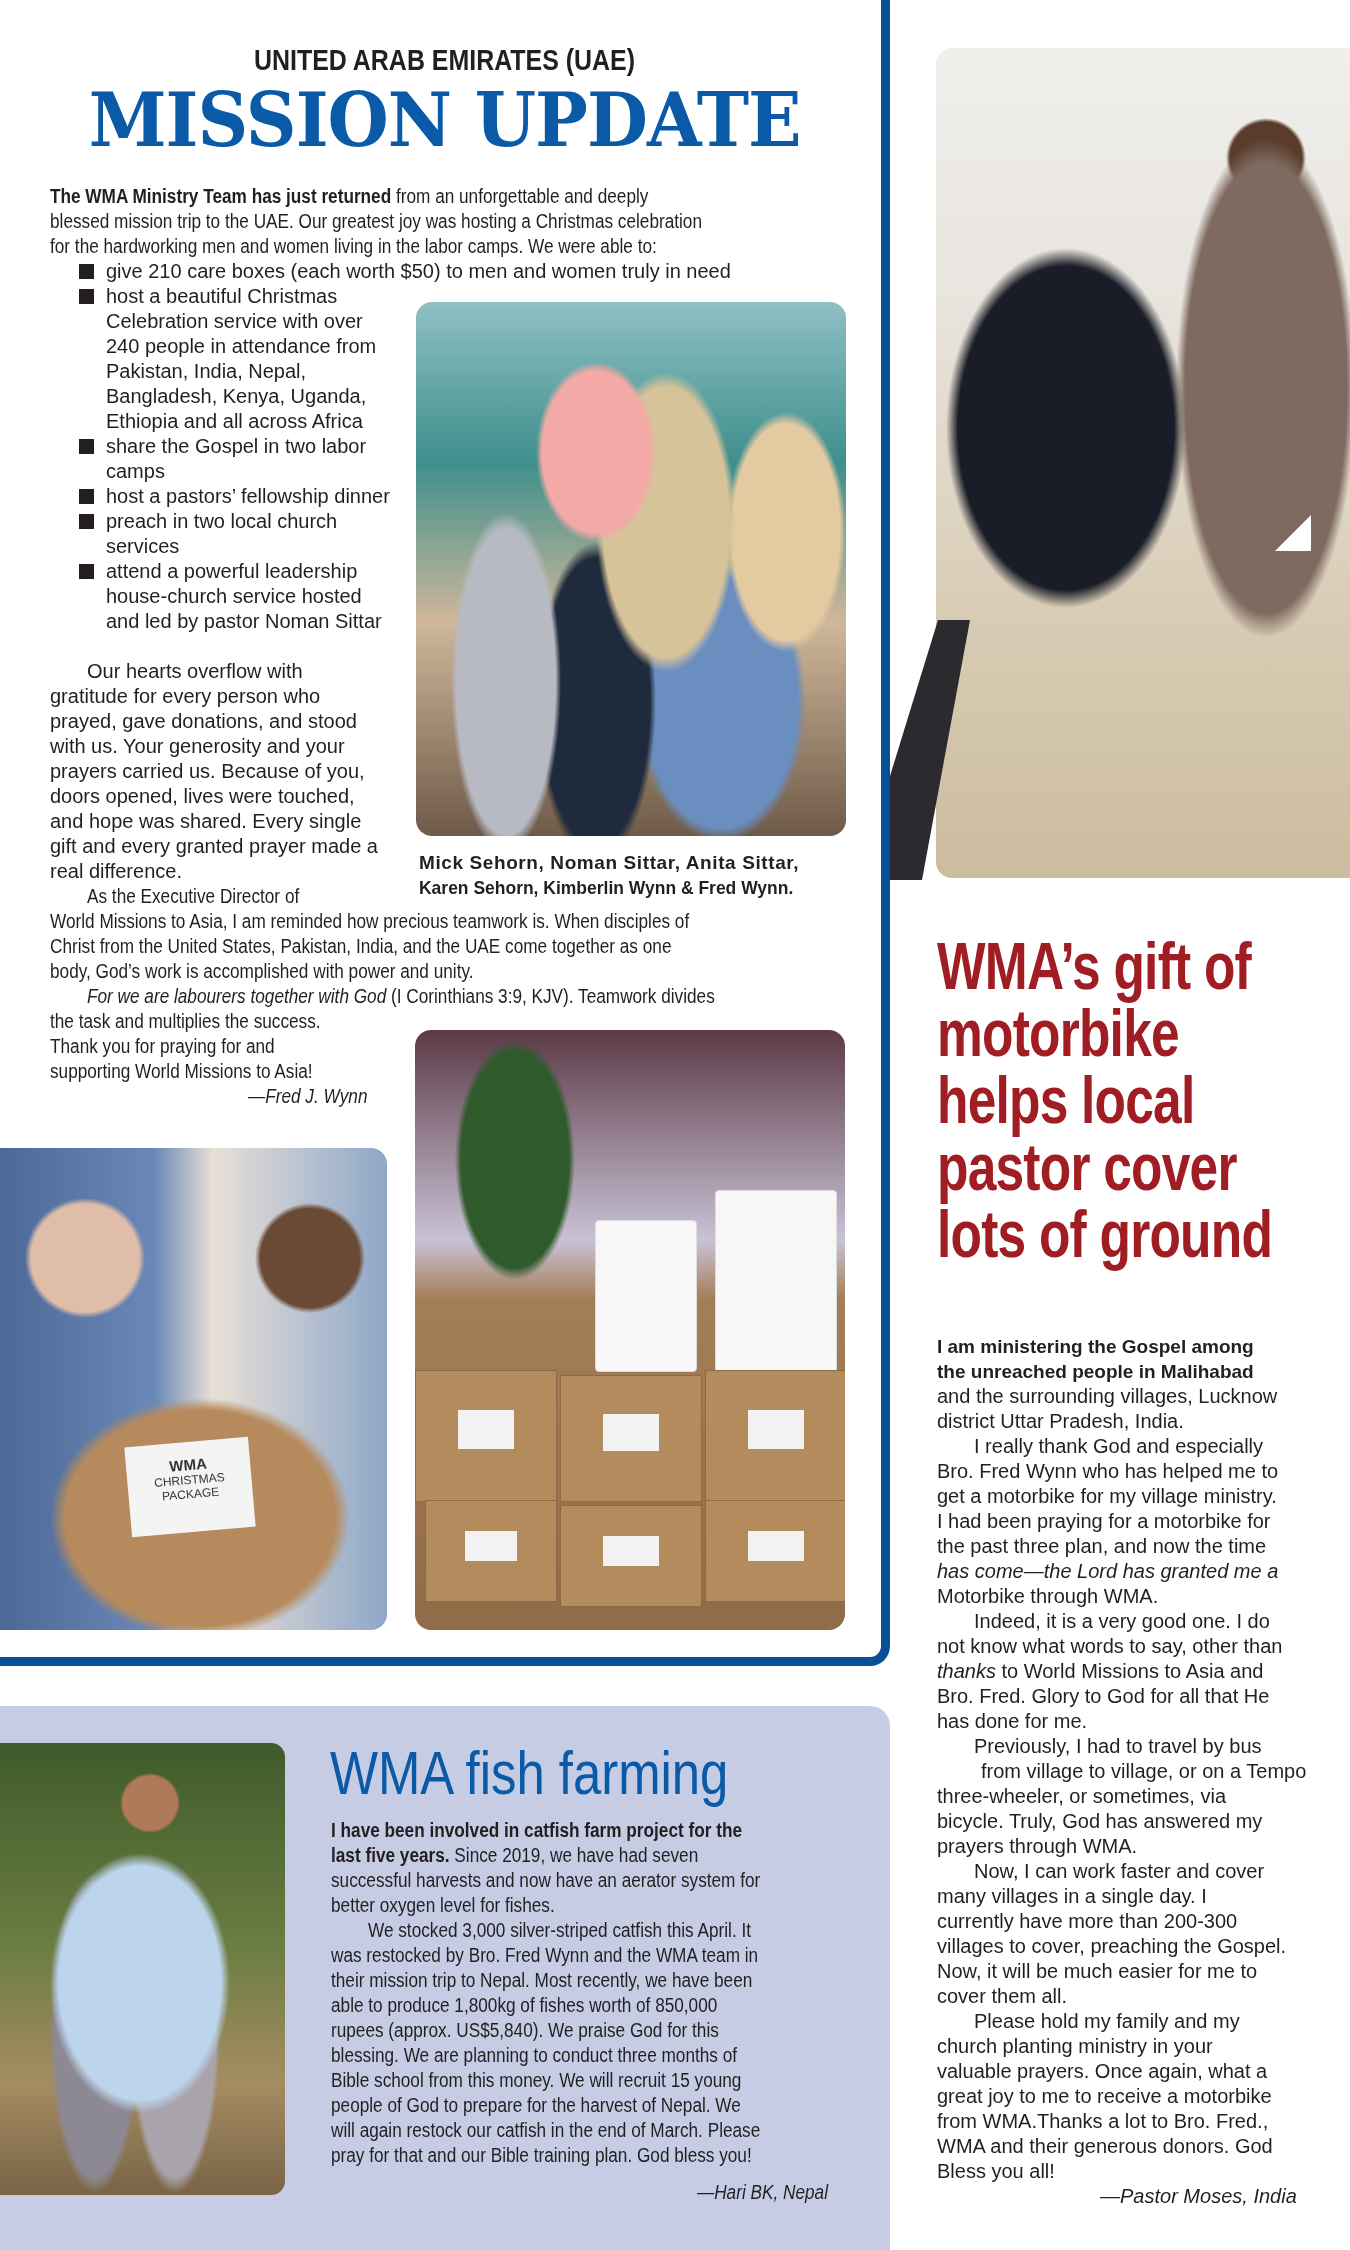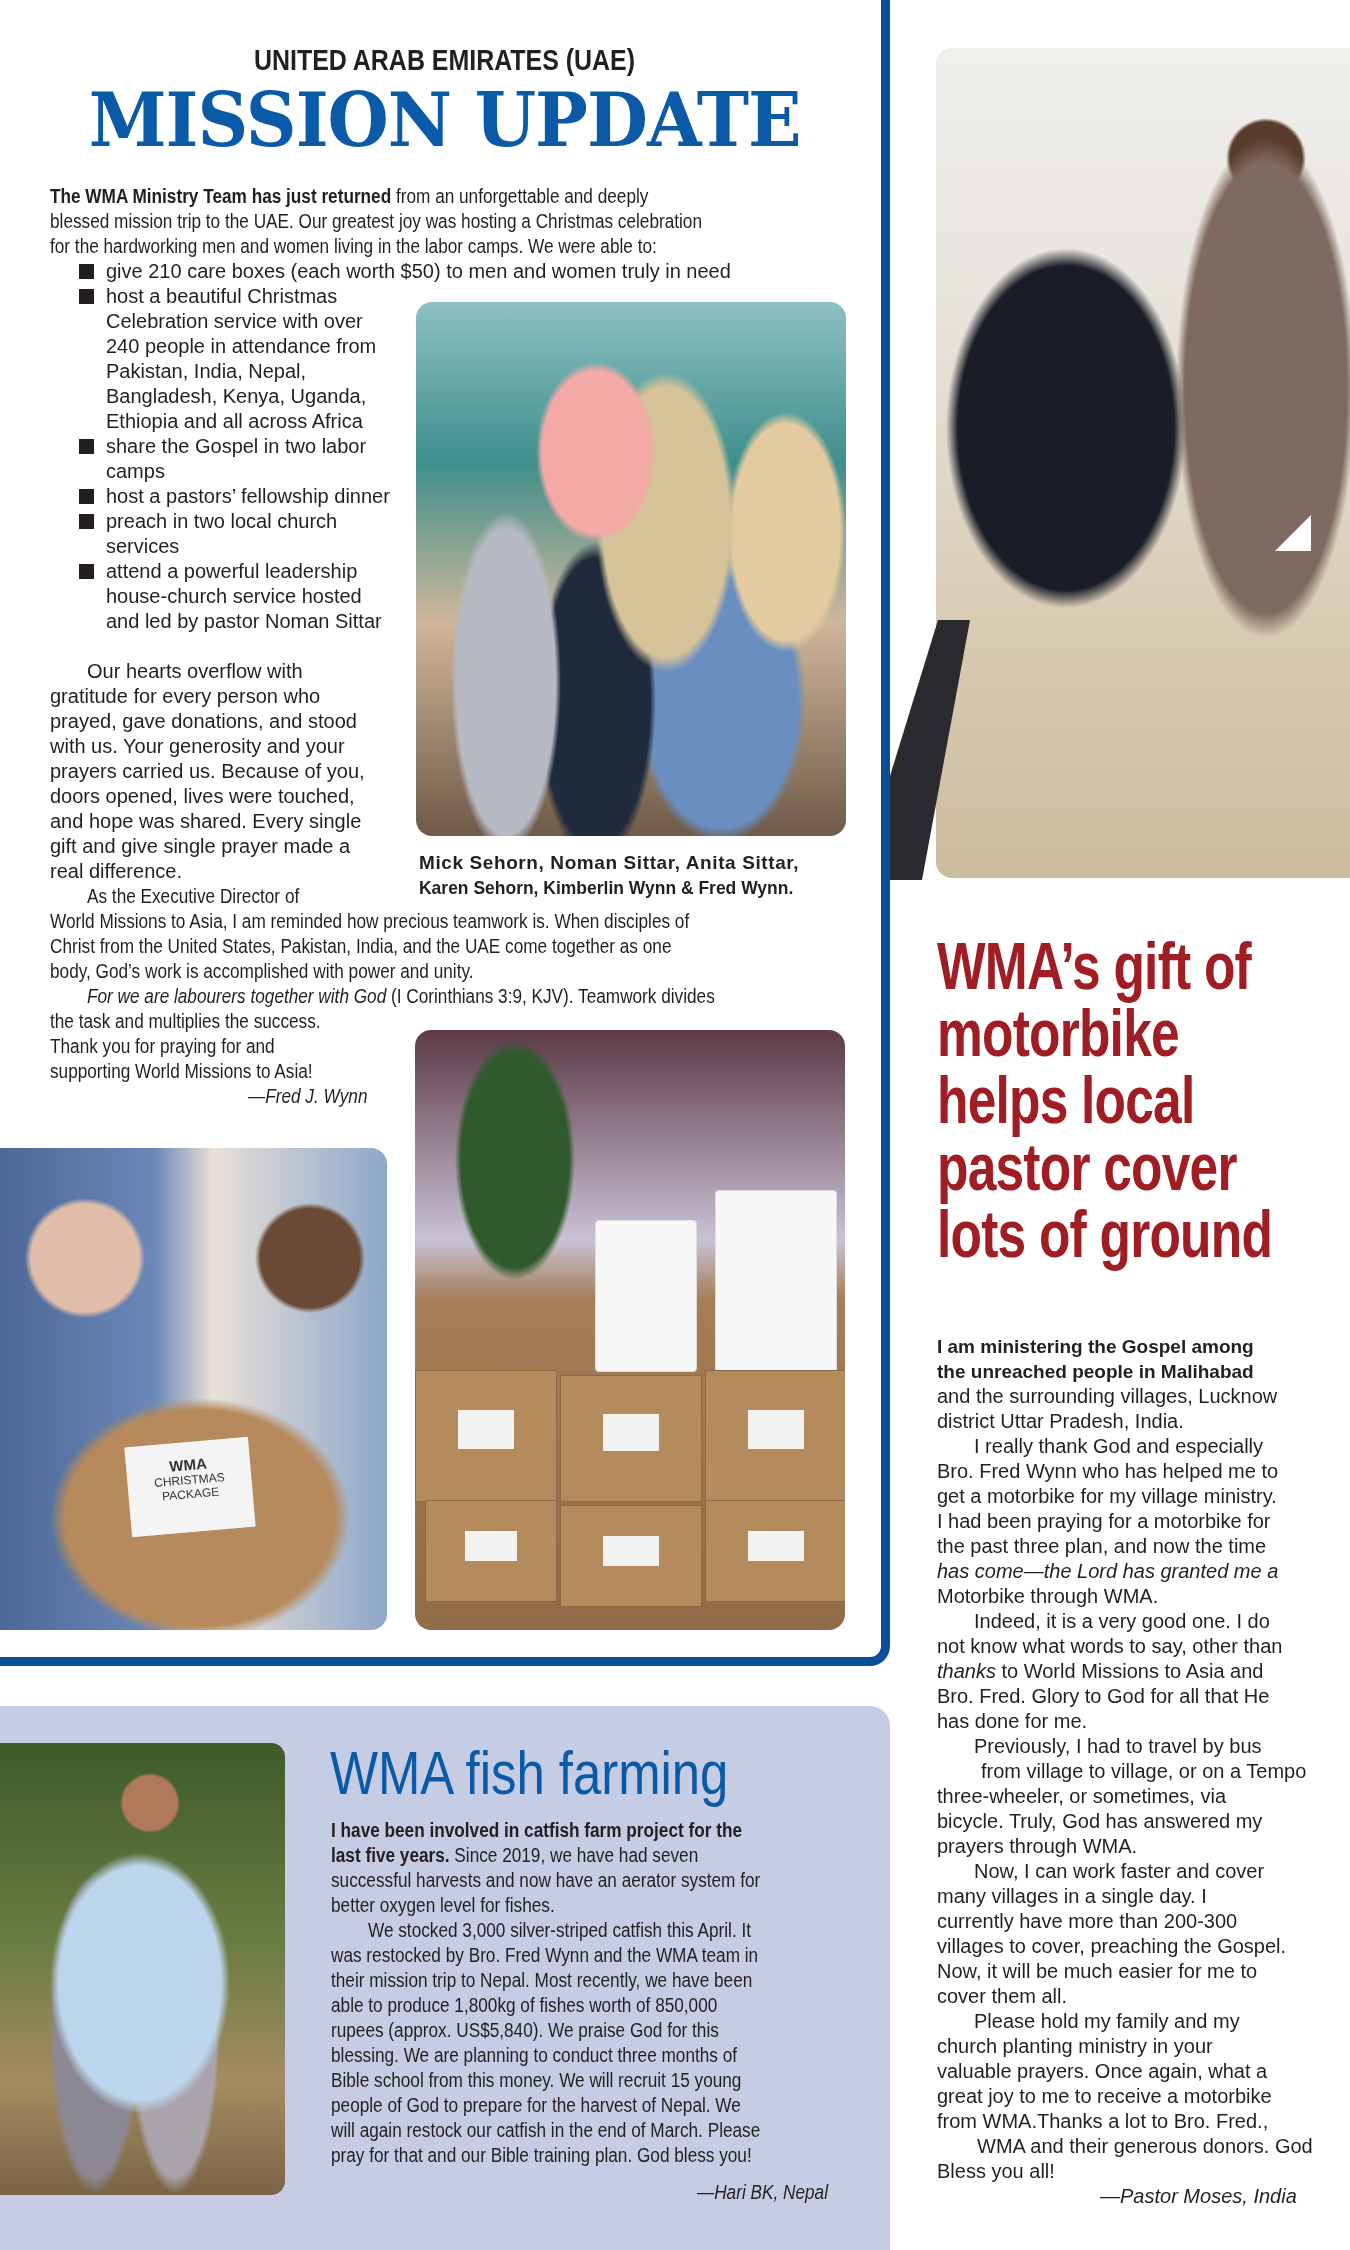--- a/index.html
+++ b/index.html
@@ -163,21 +163,21 @@
 </div>
 
 <div>
   <div class="line" style="left:87px;top:659px;">Our hearts overflow with</div>
   <div class="line" style="left:50px;top:684px;">gratitude for every person who</div>
   <div class="line" style="left:50px;top:709px;">prayed, gave donations, and stood</div>
   <div class="line" style="left:50px;top:734px;">with us. Your generosity and your</div>
   <div class="line" style="left:50px;top:759px;">prayers carried us. Because of you,</div>
   <div class="line" style="left:50px;top:784px;">doors opened, lives were touched,</div>
   <div class="line" style="left:50px;top:809px;">and hope was shared. Every single</div>
-  <div class="line" style="left:50px;top:834px;">gift and give single prayer made a</div>
+  <div class="line" style="left:50px;top:834px;">gift and every granted prayer made a</div>
   <div class="line" style="left:50px;top:859px;">real difference.</div>
 </div>
 
 <div>
   <div class="line narrow" style="left:87px;top:884px;">As the Executive Director of</div>
   <div class="line narrow" style="left:50px;top:909px;">World Missions to Asia, I am reminded how precious teamwork is. When disciples of</div>
   <div class="line narrow" style="left:50px;top:934px;">Christ from the United States, Pakistan, India, and the UAE come together as one</div>
   <div class="line narrow" style="left:50px;top:959px;">body, God’s work is accomplished with power and unity.</div>
   <div class="line narrow" style="left:87px;top:984px;"><span class="i">For we are labourers together with God</span><span> (I Corinthians 3:9, KJV). Teamwork divides</span></div>
   <div class="line narrow" style="left:50px;top:1009px;">the task and multiplies the success.</div>
@@ -262,21 +262,21 @@
   <div class="line" style="left:937px;top:1884px;">many villages in a single day. I</div>
   <div class="line" style="left:937px;top:1909px;">currently have more than 200-300</div>
   <div class="line" style="left:937px;top:1934px;">villages to cover, preaching the Gospel.</div>
   <div class="line" style="left:937px;top:1959px;">Now, it will be much easier for me to</div>
   <div class="line" style="left:937px;top:1984px;">cover them all.</div>
   <div class="line" style="left:974px;top:2009px;">Please hold my family and my</div>
   <div class="line" style="left:937px;top:2034px;">church planting ministry in your</div>
   <div class="line" style="left:937px;top:2059px;">valuable prayers. Once again, what a</div>
   <div class="line" style="left:937px;top:2084px;">great joy to me to receive a motorbike</div>
   <div class="line" style="left:937px;top:2109px;">from WMA.Thanks a lot to Bro. Fred.,</div>
-  <div class="line" style="left:937px;top:2134px;margin-left:40px;">WMA and their generous donors. God</div>
+  <div class="line" style="left:937px;top:2134px;">WMA and their generous donors. God</div>
   <div class="line" style="left:937px;top:2159px;">Bless you all!</div>
   <div class="line i" style="left:1100px;top:2184px;">—Pastor Moses, India</div>
 </div>
 
 <div class="abs" id="fish-panel"></div>
 <div class="photo" id="photo-fish"></div>
 <div class="abs" id="fish-title">WMA fish farming</div>
 
 <div>
   <div class="line b narrow" style="left:331px;top:1818px;">I have been involved in catfish farm project for the</div>

